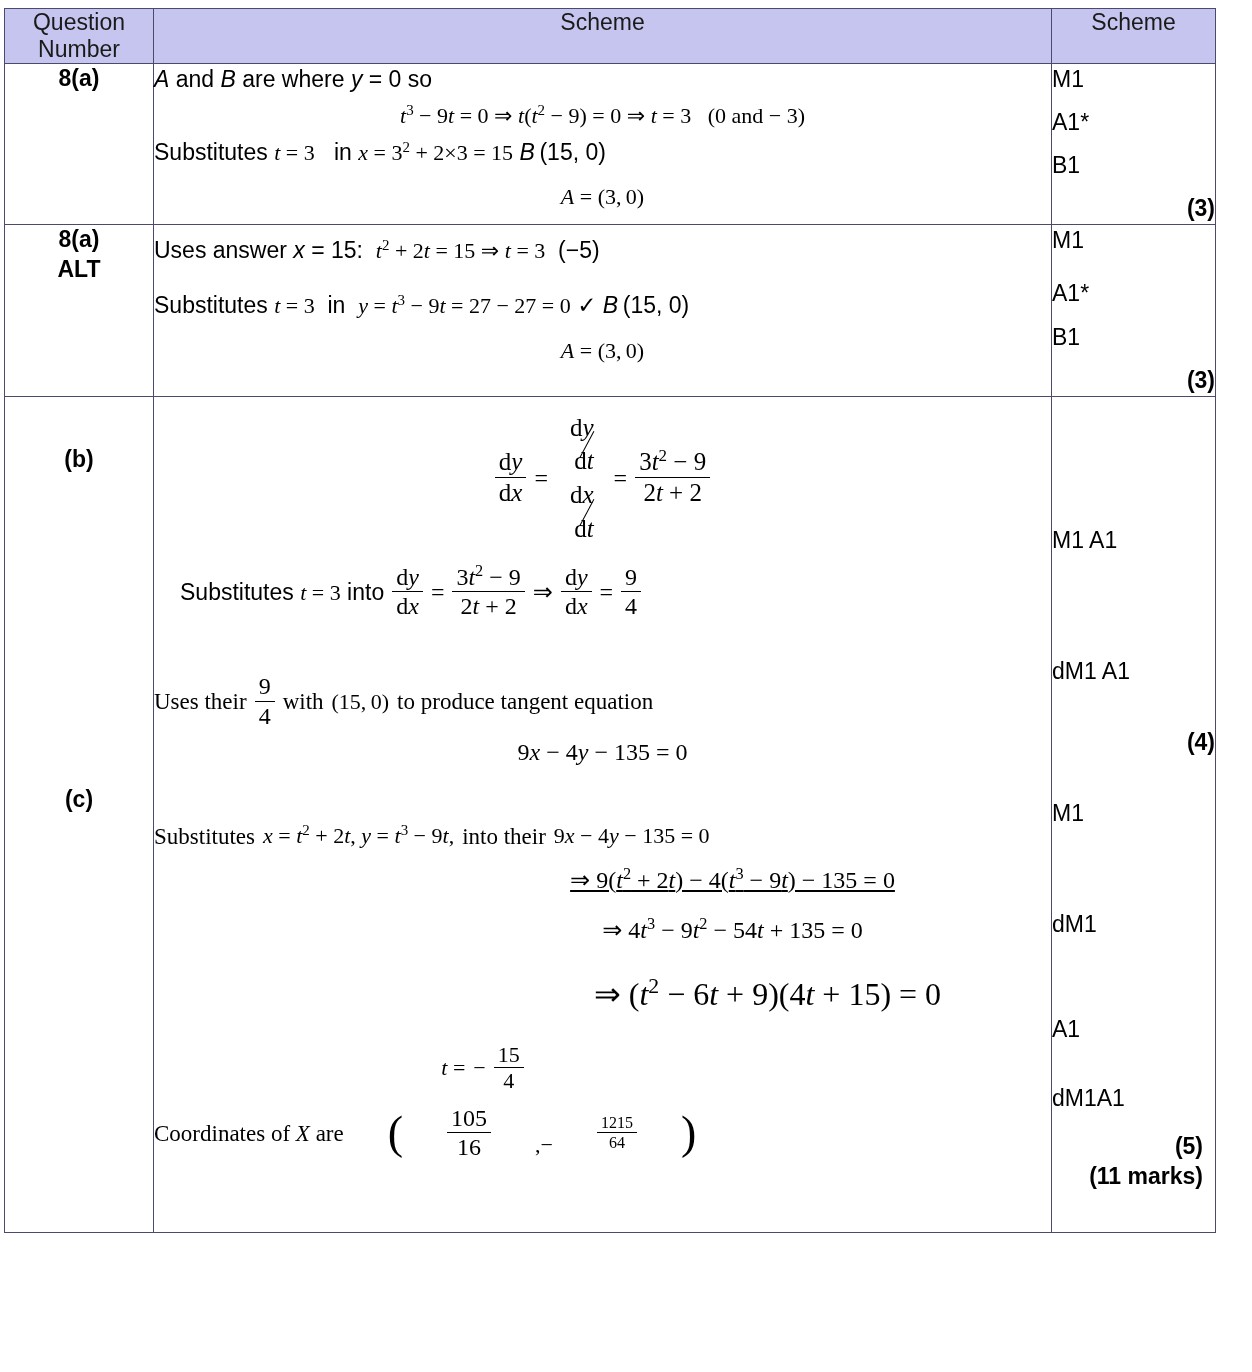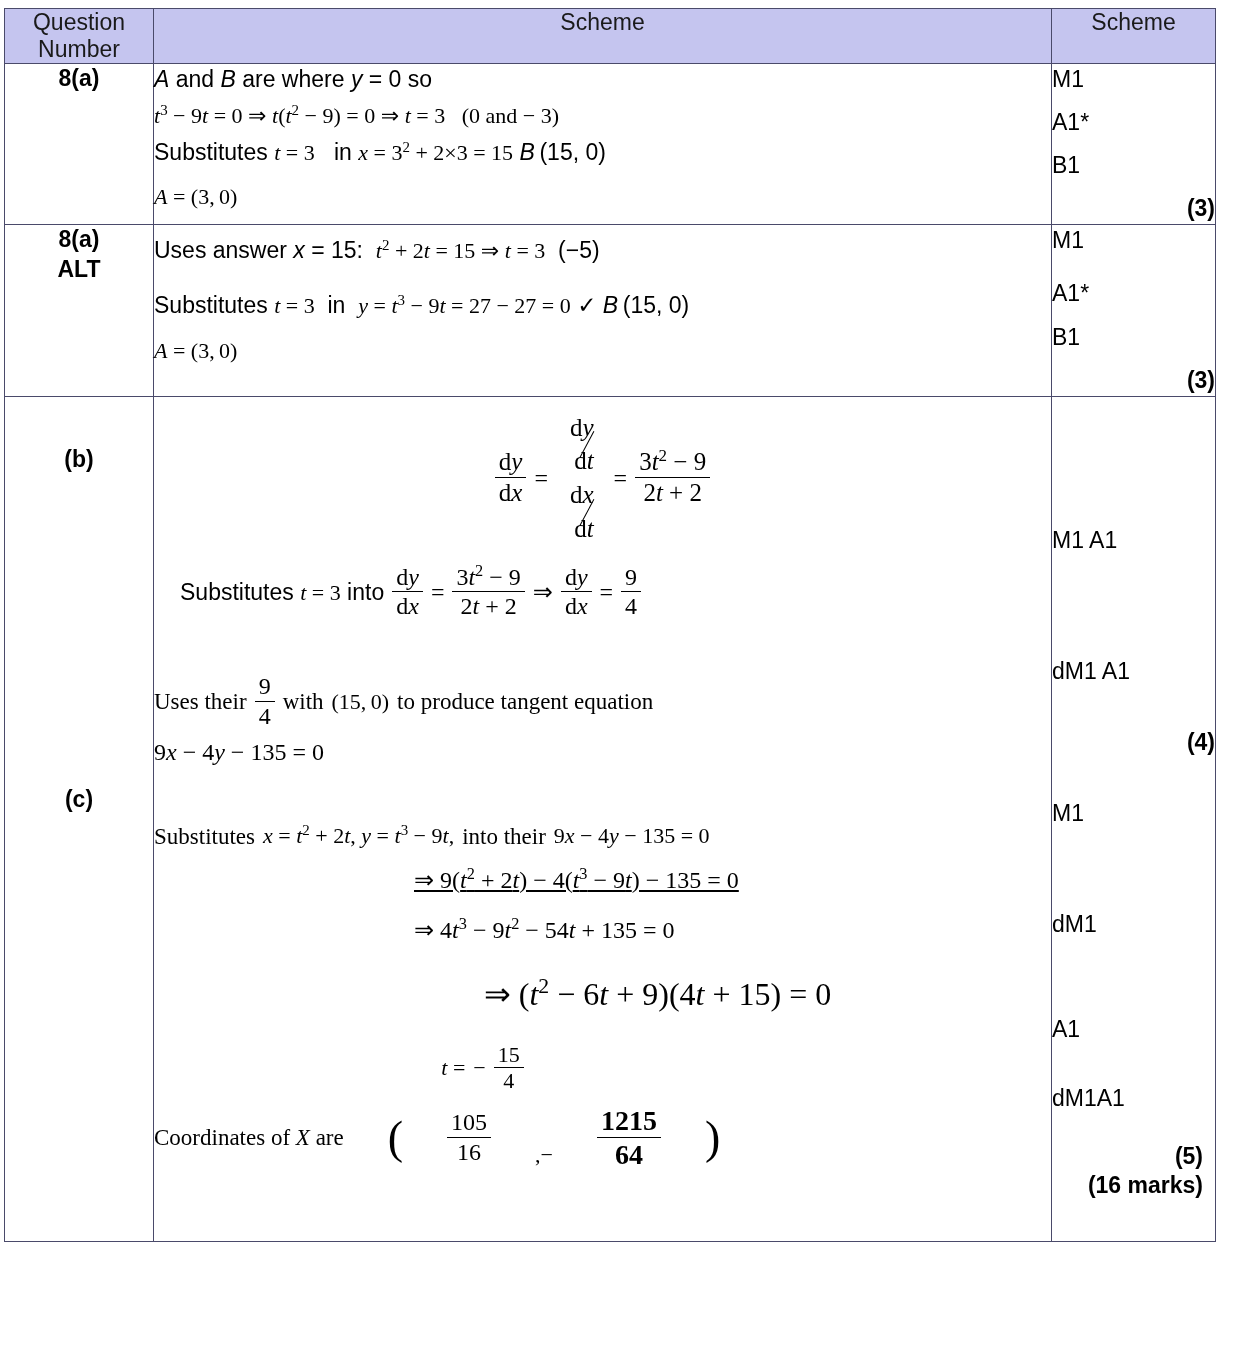--- a/index.html
+++ b/index.html
@@ -62,20 +62,21 @@
     position: relative;
     margin-left: 44px;
   }
   .mk { margin-bottom: 12px; }
   .txt {
     font-size: 23px;
   }
   .math {
     font-family: "Liberation Serif", serif;
     font-size: 22px;
+    text-align: center;
   }
   i { font-style: italic; }
   sup { font-size: 0.68em; vertical-align: super; line-height: 0; }
   .row-line { margin-bottom: 6px; }
   .row-line2 { margin-bottom: 14px; }
   .spacer-10 { height: 10px; }
   .spacer-18 { height: 18px; }
   .spacer-26 { height: 26px; }
   .spacer-34 { height: 34px; }
 
@@ -331,21 +332,21 @@
         <div class="spacer-10"></div>
 
         <div class="eqline left" style="font-size:23px;gap:44px;">
           <span class="txt">Coordinates of <i>X</i> are</span>
           <span class="bigparen">(</span>
           <span class="frac" style="font-size:24px;">
             <span class="num">105</span>
             <span class="den">16</span>
           </span>
           <span class="math" style="align-self:flex-end; padding-bottom:2px;">,−</span>
-          <span class="frac" style="font-size:28px;font-weight:bold;">
+          <span class="frac" style="font-size:16px;">
             <span class="num">1215</span>
             <span class="den">64</span>
           </span>
           <span class="bigparen">)</span>
         </div>
 
         <div style="height:70px"></div>
       </td>
 
       <td class="marks-cell">
@@ -359,20 +360,20 @@
         <div class="mk">M1</div>
         <div style="height:68px"></div>
         <div class="mk">dM1</div>
         <div style="height:62px"></div>
         <div class="mk">A1</div>
         <div style="height:26px"></div>
         <div class="mk">dM1A1</div>
 
         <div class="total-block" style="bottom:40px;">
           <div>(5)</div>
-          <div>(16 marks)</div>
+          <div>(11 marks)</div>
         </div>
       </td>
     </tr>
 
   </tbody>
 </table>
 </div>
 
 </body></html>

